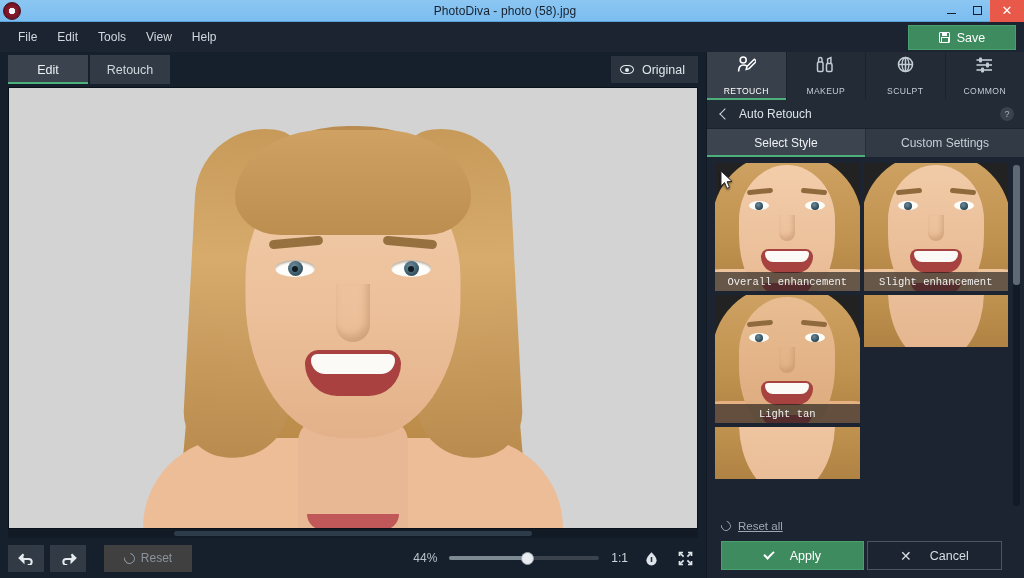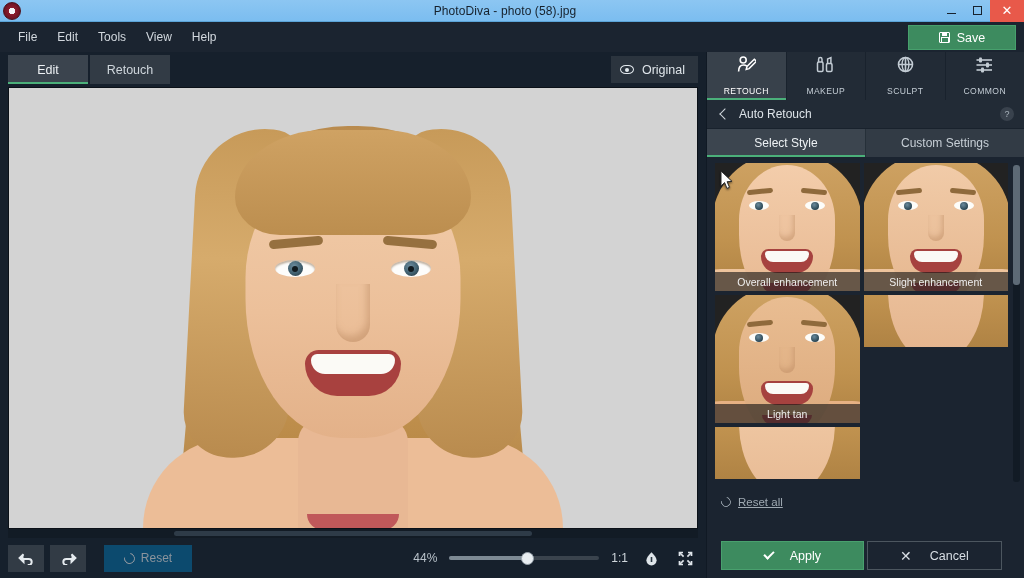--- a/index.html
+++ b/index.html
@@ -222,21 +222,21 @@
     background: #16202c;
     gap: 6px;
   }
   .tool-sq {
     width: 36px; height: 27px; background: #323b45;
     display:flex; align-items:center; justify-content:center;
     color:#e6ebef;
   }
   .reset-btn {
     margin-left: 12px;
-    width: 88px; height: 27px; background:#0c4a6e;
+    width: 88px; height: 27px; background:#404040;
     display:flex; align-items:center; justify-content:center; gap:6px;
     color:#8b949d; font-size:12px;
   }
   .reset-ico {
     width:11px; height:11px; border:1.5px solid #8b949d; border-radius:50%;
     border-top-color: transparent; transform: rotate(-35deg);
   }
   .zoom-area { margin-left: auto; display:flex; align-items:center; gap:12px; }
   .zoom-pct { font-size:12px; color:#b9c2ca; min-width:30px; text-align:right; }
   .slider { width:150px; height:16px; position:relative; display:flex; align-items:center; }
@@ -295,21 +295,21 @@
   .sub-tab.active::after {
     content:''; position:absolute; left:0; right:0; bottom:0; height:2px; background:#4bb07a;
   }
   .sub-tab + .sub-tab { border-left:1px solid #263039; }
 
   .styles-area { flex:1 1 auto; position:relative; min-height:0; padding: 6px 0 0 0; overflow:hidden; }
   .styles-grid {
     display:grid; grid-template-columns: 1fr 1fr; gap:4px;
     padding: 0 16px 0 8px;
   }
-  .style-cell { position:relative; height: 128px; overflow:hidden; background:#222; }
+  .style-cell { position:relative; height: 128px; overflow:hidden; background:#222;font-family:Liberation Mono, monospace; }
   .style-cell .thumb { position:absolute; inset:0; }
   .style-label {
     position:absolute; left:0; right:0; bottom:0; height:19px;
     background: rgba(20,20,20,.62);
     color:#efefef; font-size:10.5px;
     display:flex; align-items:center; justify-content:center;
     white-space:nowrap;
   }
   .vscroll {
     position:absolute; right:4px; top:8px; bottom:6px; width:7px;
@@ -341,21 +341,21 @@
   .crop-eyes .m-hairbg { top: -86px; }
   .crop-eyes .m-face { top: -74px; }
 
   .panel-footer { flex:0 0 auto; padding: 6px 8px 8px 0; background:#1b2430; }
   .reset-all {
     display:flex; align-items:center; gap:7px;
     padding: 2px 0 9px 14px; color:#9fa9b2; font-size:11.5px;
   }
   .reset-all span.lbl { text-decoration: underline; }
   .ra-ico { width:10px; height:10px; border:1.4px solid #9fa9b2; border-radius:50%; border-top-color:transparent; transform:rotate(-35deg); }
-  .action-row { display:flex; gap:0; padding: 0 14px; margin-top: 24px; }
+  .action-row { display:flex; gap:0; padding: 0 14px; }
   .apply-btn {
     width: 148px; height: 29px; background:#3d8b5f; border:1px solid #49a06e;
     color:#fff; font-size:12.5px; display:flex; align-items:center; justify-content:center; gap:16px;
   }
   .check { width:10px; height:6px; border-left:2px solid #fff; border-bottom:2px solid #fff; transform: rotate(-45deg); margin-bottom:3px;}
   .cancel-btn {
     width: 140px; height: 29px; background:transparent; border:1px solid #4c565f;
     color:#d8dee4; font-size:12.5px; display:flex; align-items:center; justify-content:center; gap:18px;
     margin-left: 3px;
   }

